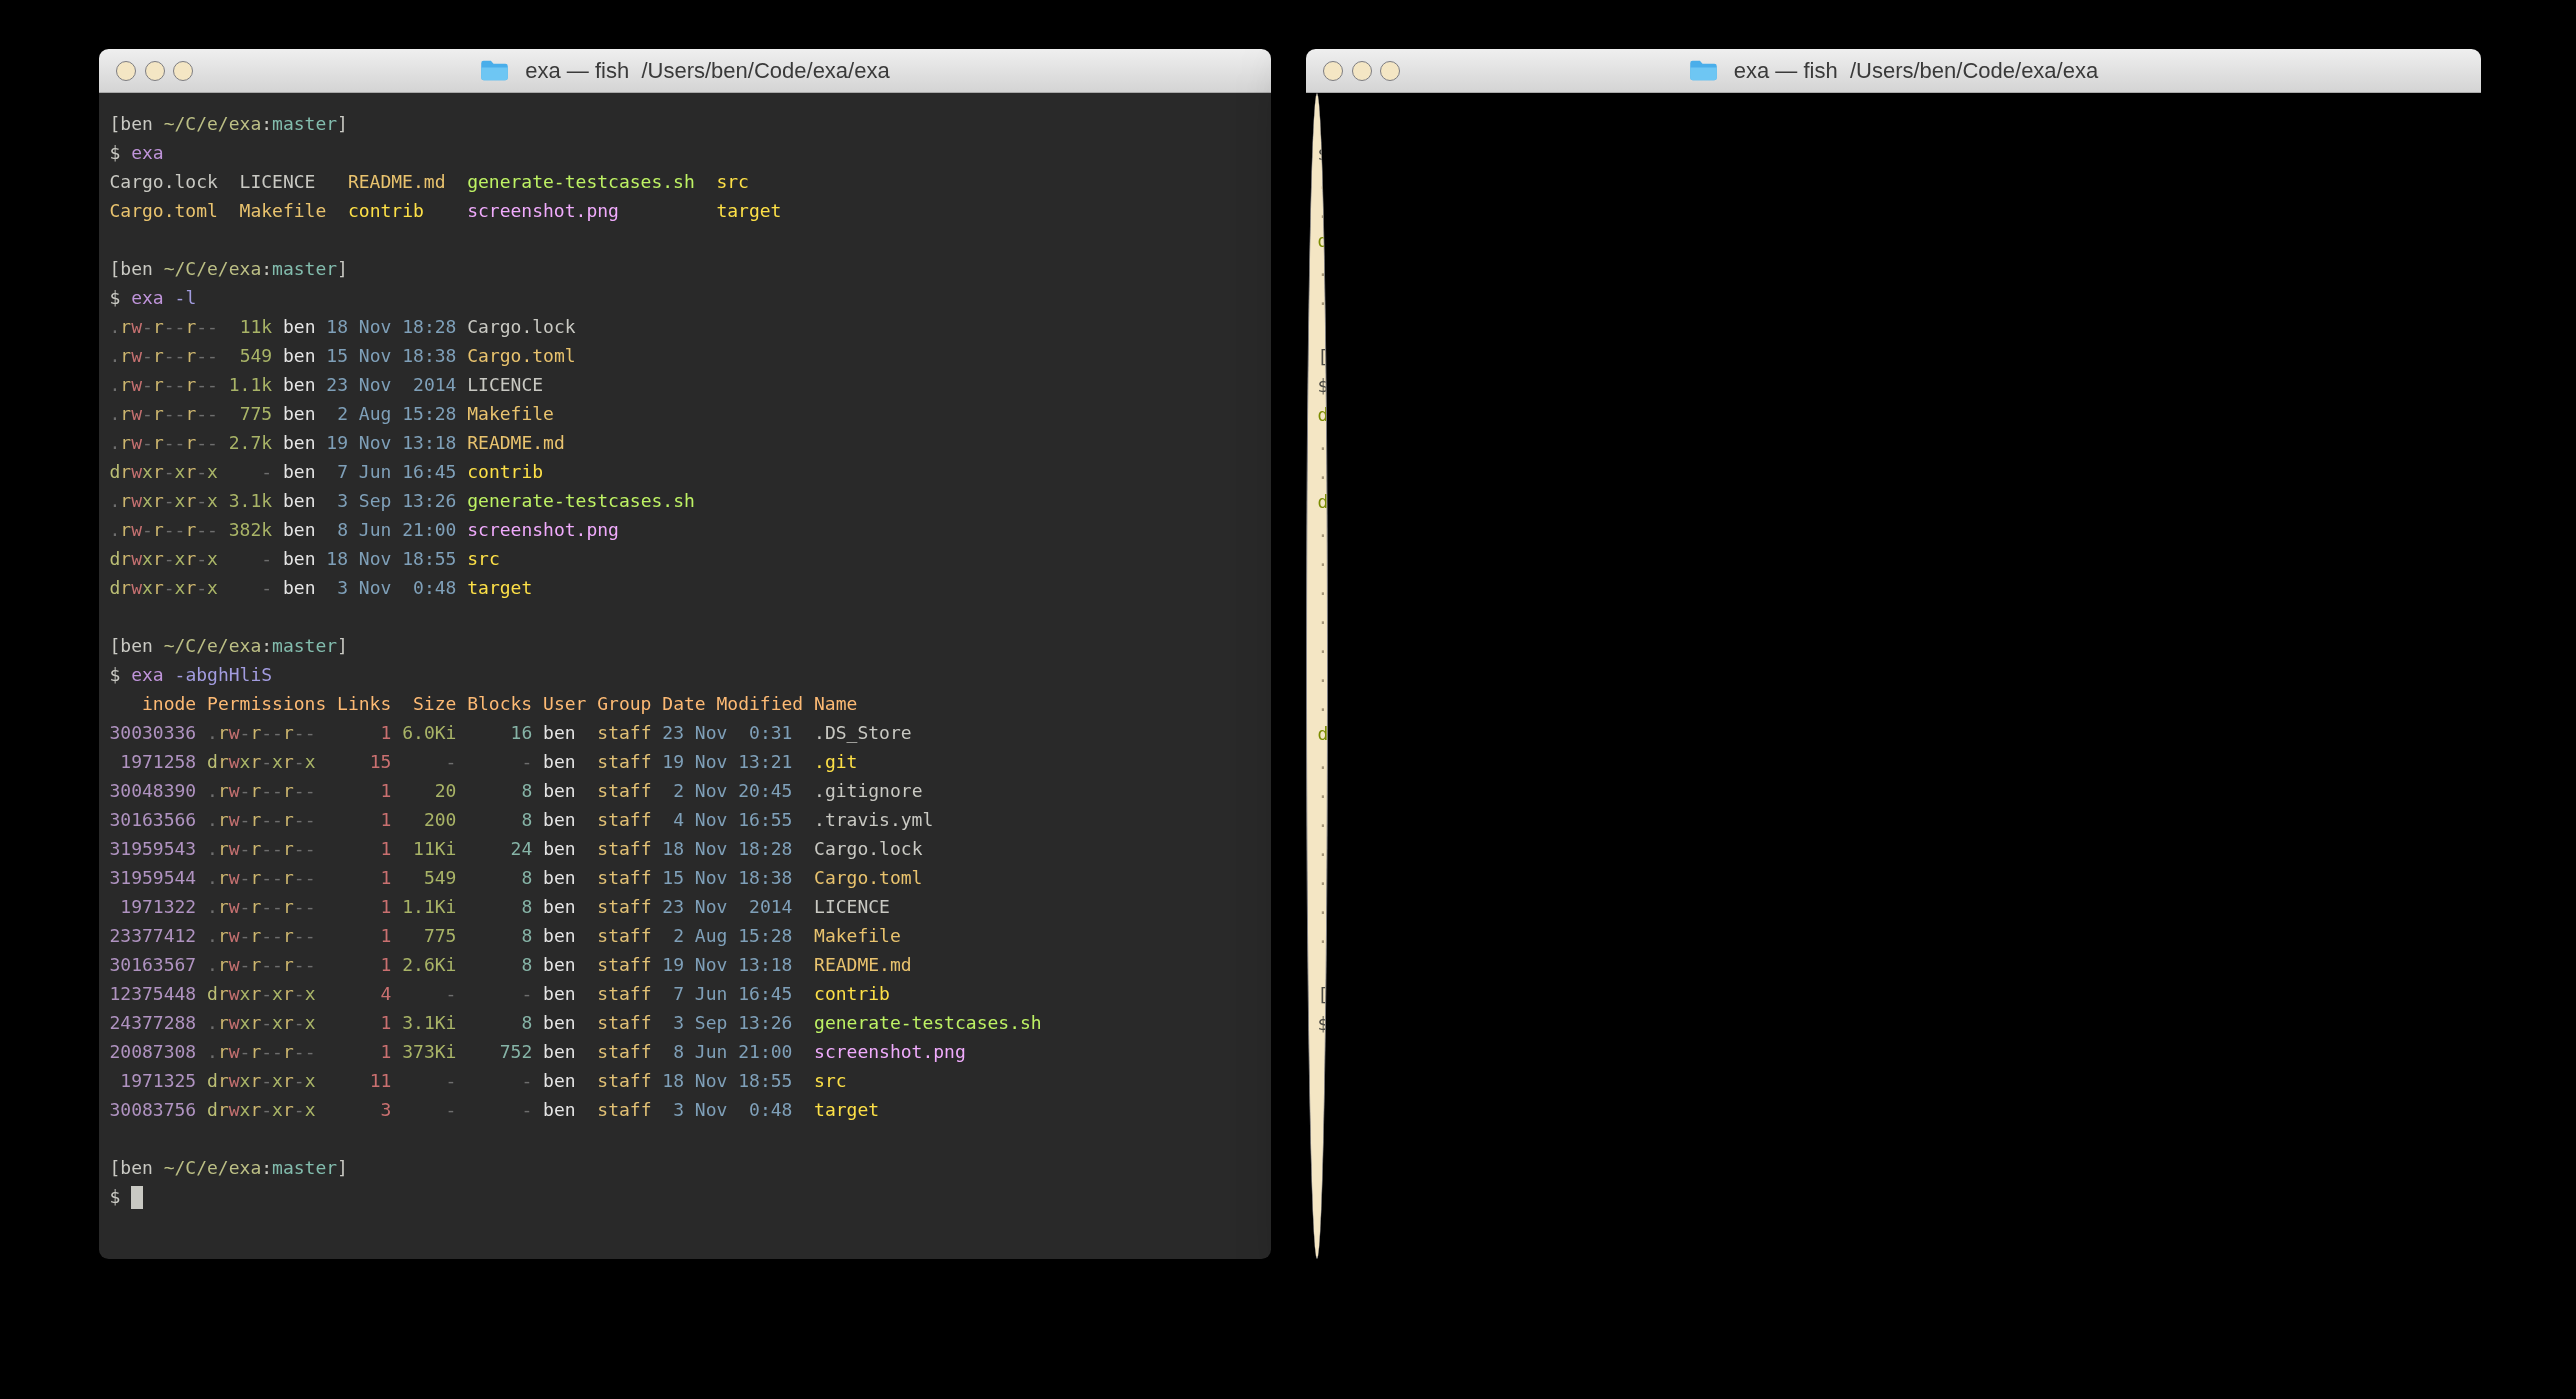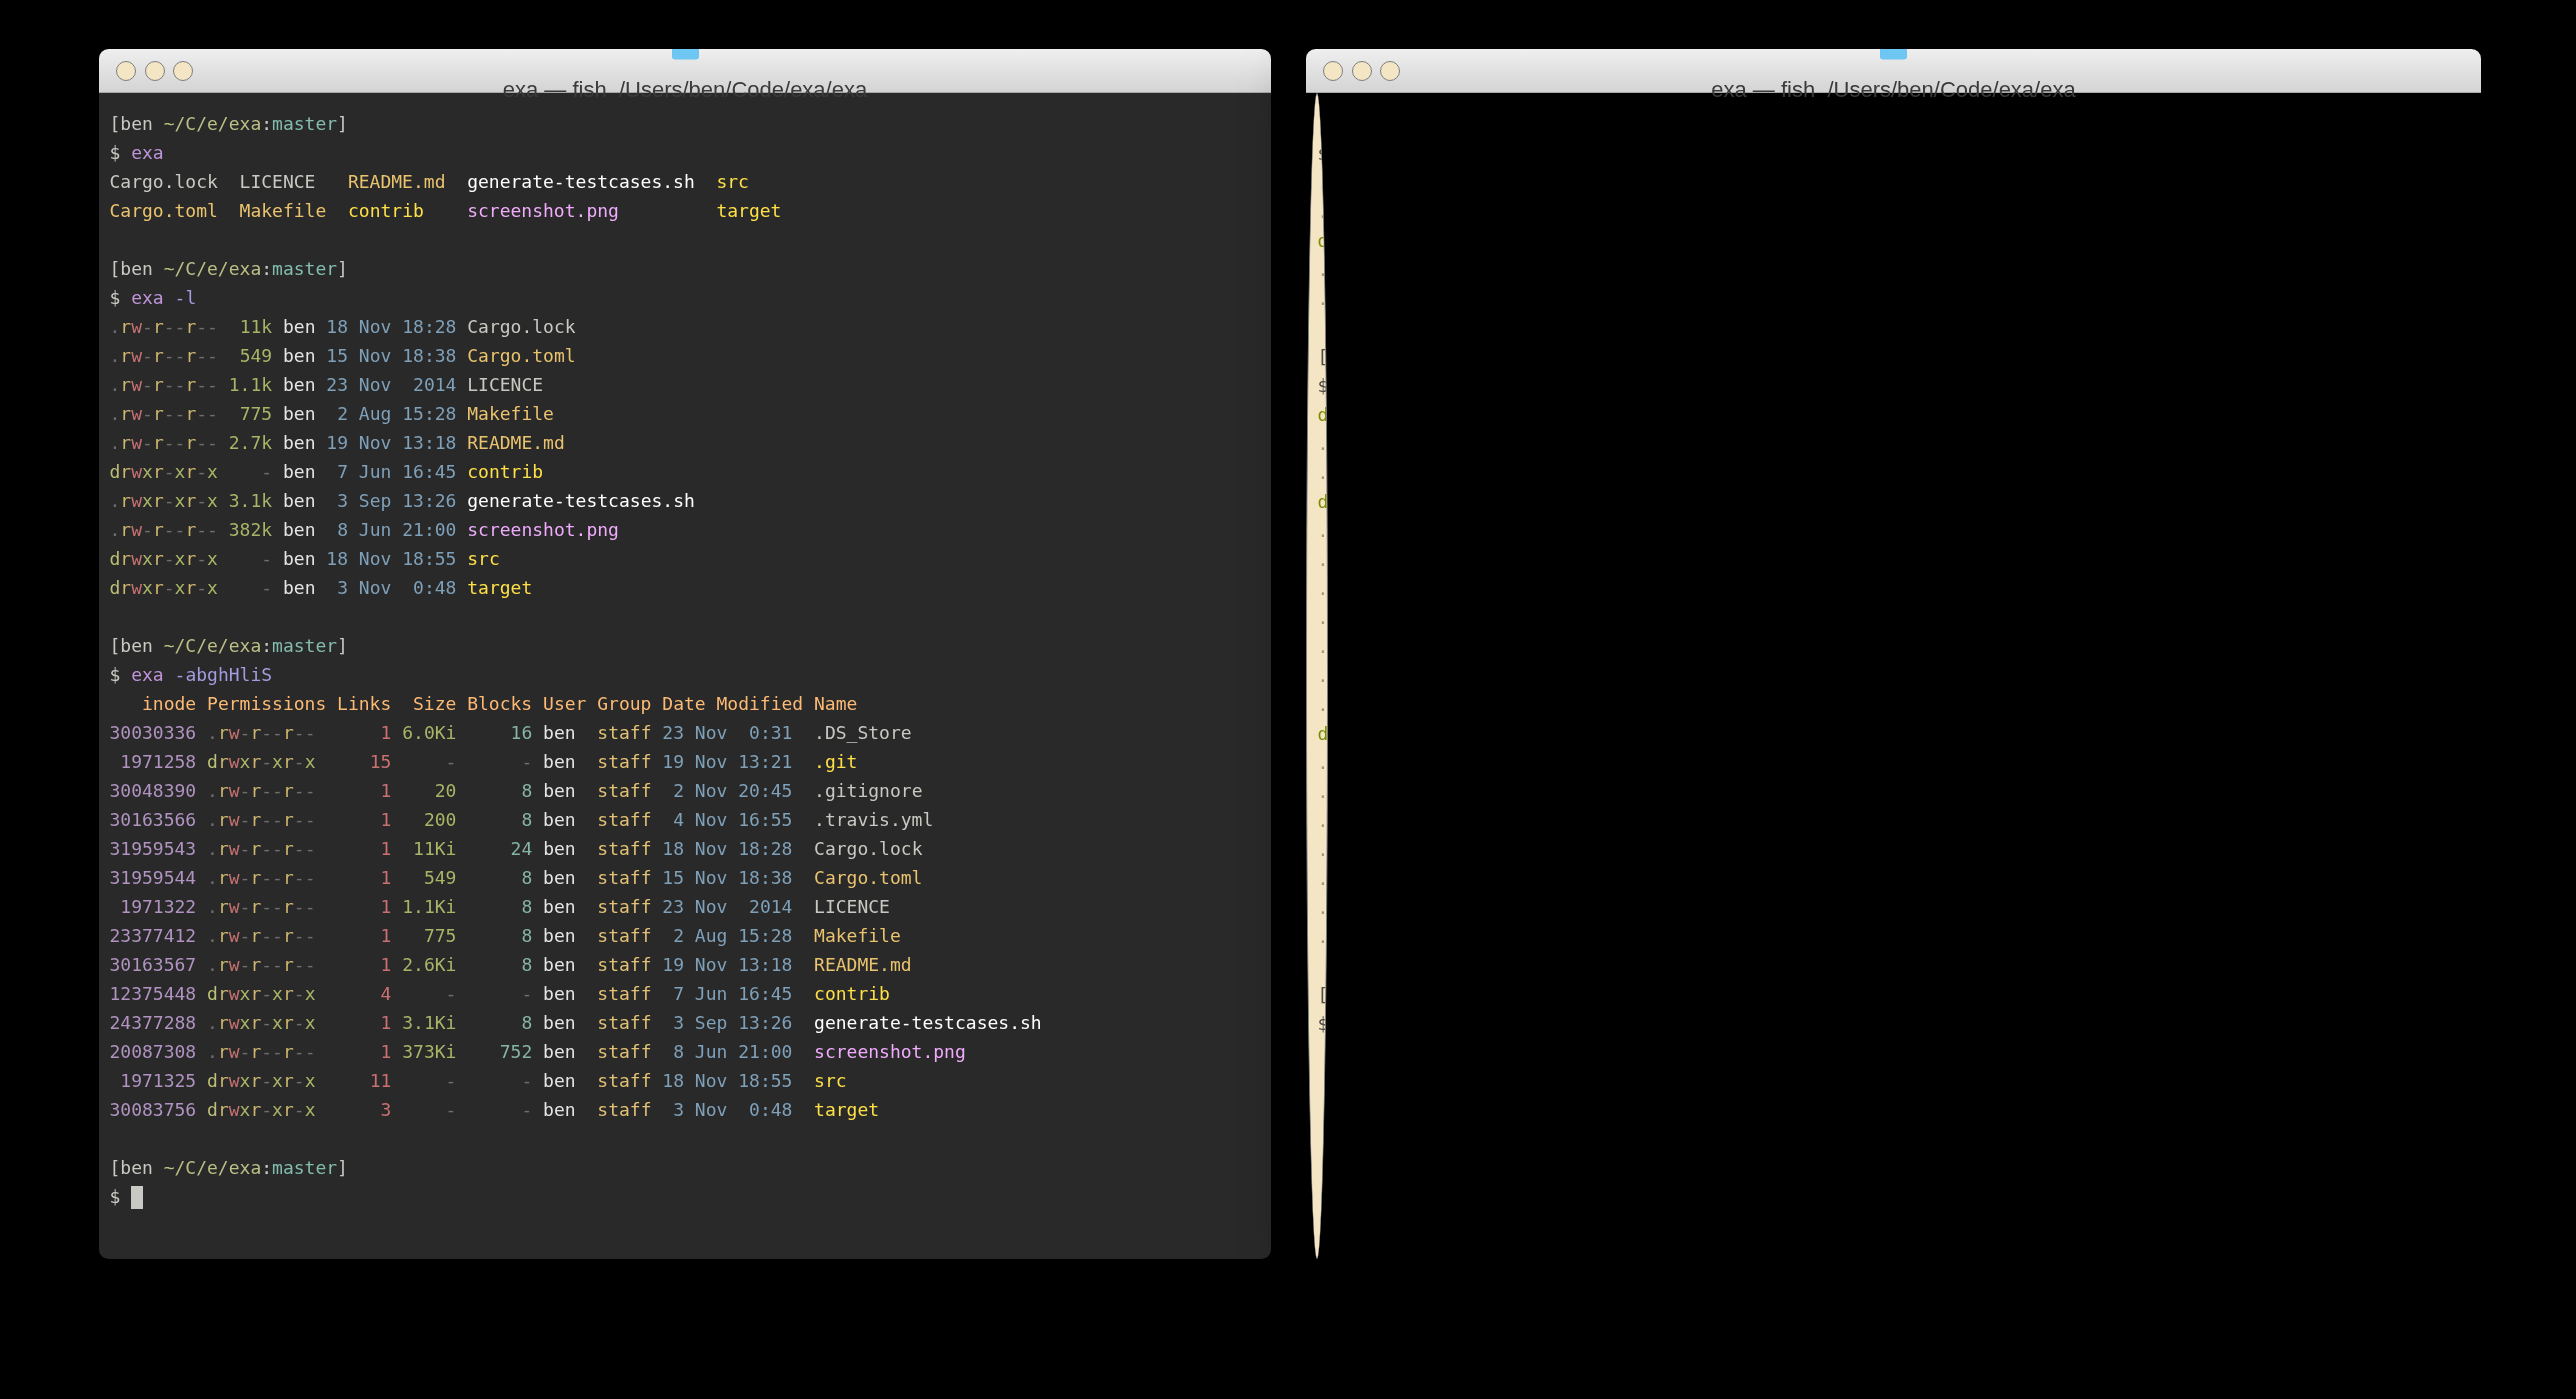--- a/index.html
+++ b/index.html
@@ -6,38 +6,38 @@
   body{position:relative;font-family:"Liberation Sans",sans-serif;}
 
   .window{position:absolute;top:49px;height:1210px;border-radius:9.6px;
           box-shadow:0 23px 58px rgba(0,0,0,.65);overflow:hidden;}
   .titlebar{height:44px;background:linear-gradient(#efefef,#d4d4d4);
             border-bottom:1px solid #a9a9a9;position:relative;box-sizing:border-box;}
   .traffic-lights{position:absolute;left:17px;top:0;height:100%;display:flex;align-items:center;gap:8.6px;z-index:2;}
   .light{width:20px;height:20px;border-radius:50%;background:#9b9ba0;
          border:1px solid #7d7d82;box-sizing:border-box;display:inline-block;}
   .title{position:absolute;inset:0;display:flex;align-items:center;justify-content:center;gap:16px;
-         color:#3a3a3a;font-size:22px;white-space:pre;flex-direction:column;}
+         color:#3a3a3a;font-size:22px;white-space:pre;}
   .folder{width:29px;height:23px;flex:0 0 auto;}
 
   .term{height:1166px;box-sizing:border-box;padding:16.3px 9.6px 9.6px 10.5px;
         font-family:"DejaVu Sans Mono",monospace;font-size:18px;line-height:29px;
         white-space:pre;overflow:hidden;}
   .line{height:29px;}
   .c-und,.c-hdr,.c-xu{text-decoration-thickness:1.9px;text-underline-offset:3.8px;}
   .c-cur{display:inline-block;width:11.5px;height:23px;vertical-align:-3.8px;}
 
   
   .dark{background:#292929;}
   .dark .c-fg{color:#c9c9c3}   .dark .c-dim{color:#6e6e6e}
   .dark .c-pr{color:#ccb56e}   .dark .c-pw{color:#c47070}
   .dark .c-px{color:#a9b467}   .dark .c-pd{color:#bcbf75}   .dark .c-sz{color:#a9b467}
   .dark .c-usr{color:#e5e5e5}  .dark .c-grp{color:#e2c175}
   .dark .c-date{color:#7fa0b9} .dark .c-dir{color:#fde047}
-  .dark .c-und{color:#e9c36e}  .dark .c-exe{color:#ffffff}
+  .dark .c-und{color:#e9c36e}  .dark .c-exe{color:#bef264}
   .dark .c-img{color:#f0abfc}  .dark .c-ino{color:#b093c1}
   .dark .c-lnk{color:#ca7070}  .dark .c-blk{color:#86b4a7}
   .dark .c-hdr{color:#fdba74}  .dark .c-path{color:#bcbf85}
   .dark .c-branch{color:#83bdae}.dark .c-cmd{color:#bf94da}
   .dark .c-arg{color:#a29cdf}  .dark .c-xu{color:#a9b467} .dark .c-cur{background:#c9c9c3;}
 
   
   .light{background:#f4e6c4;}
   .light .c-fg{color:#4c4b45}   .light .c-dim{color:#a5977a}   .light .c-pd{color:#7b8c00}
 </style>

